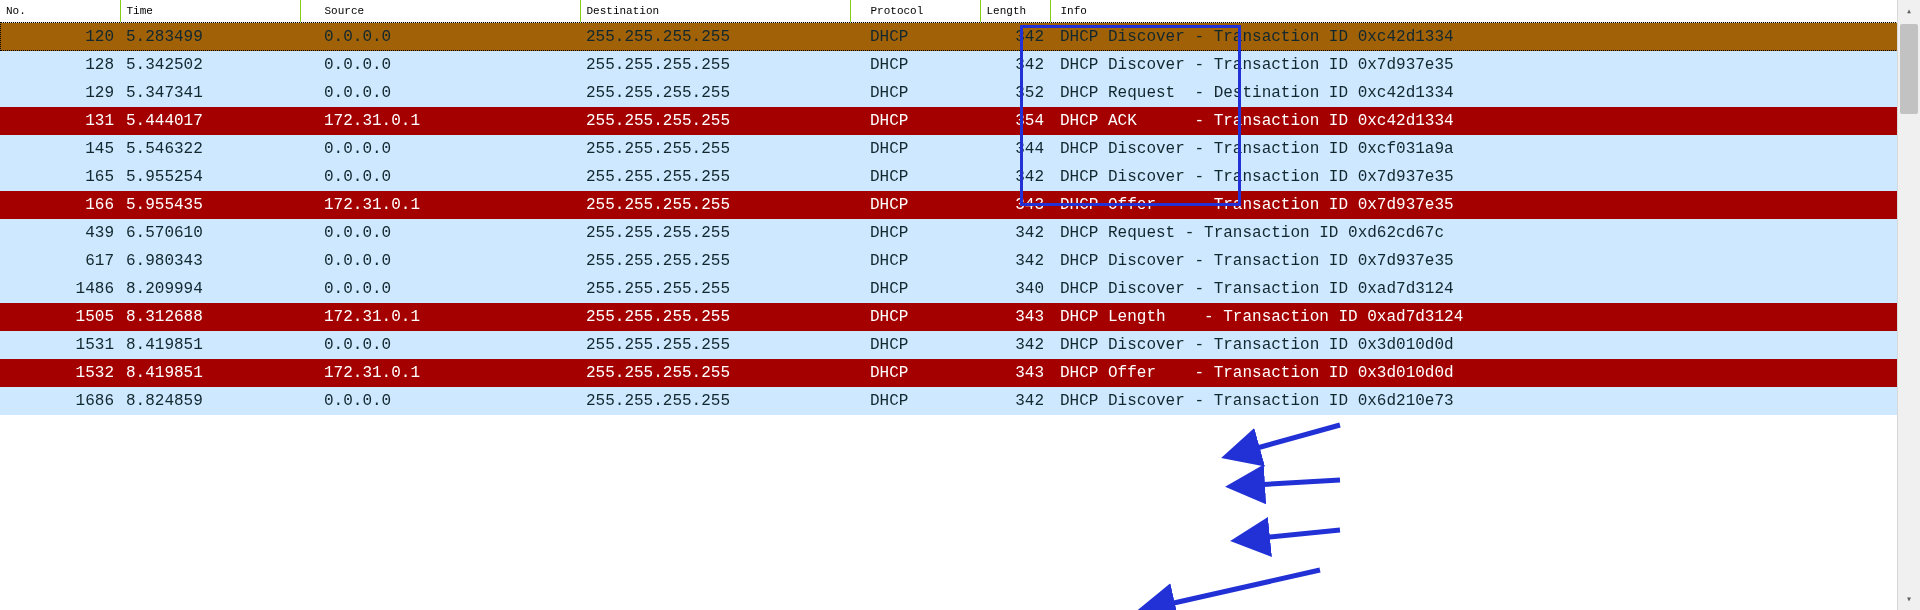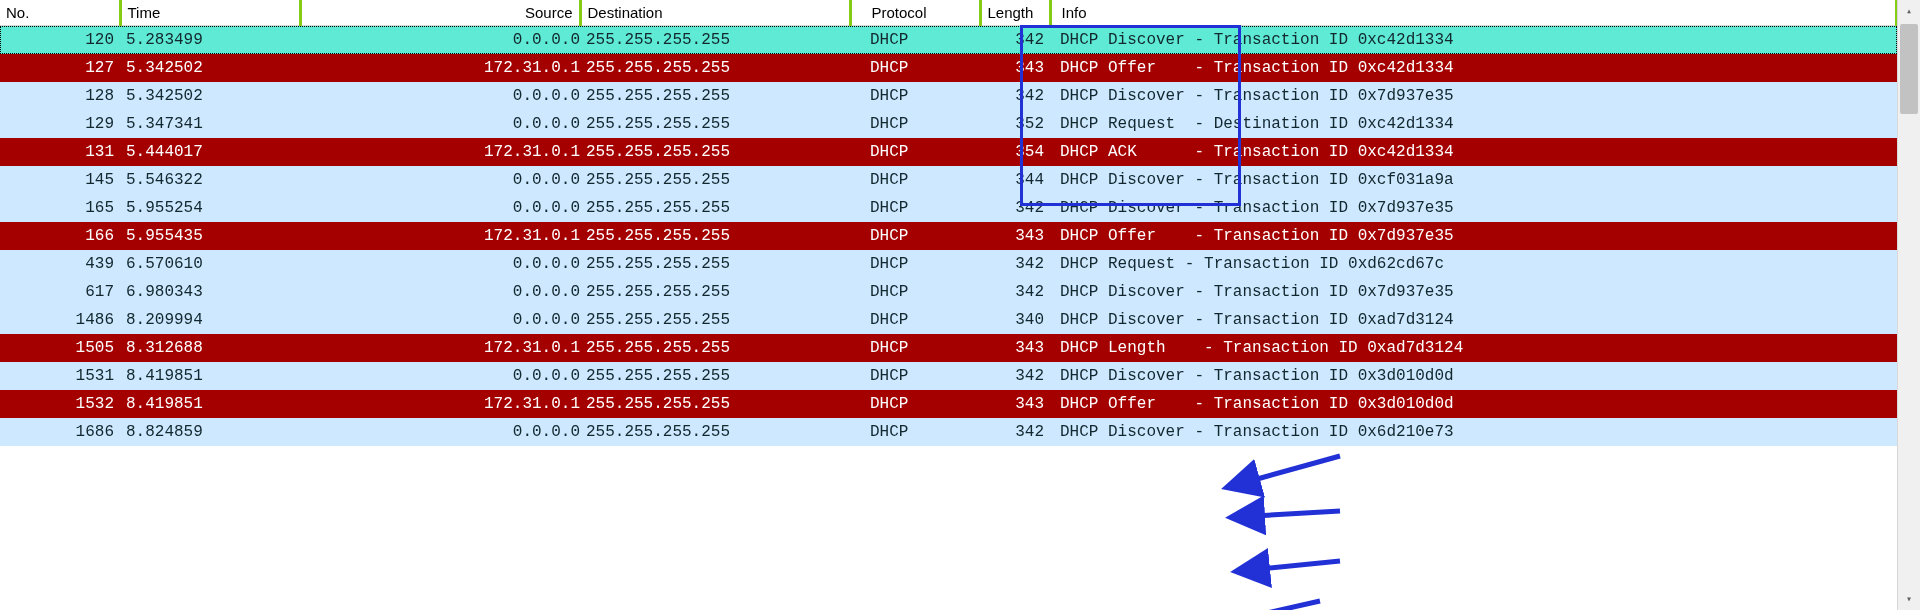--- a/index.html
+++ b/index.html
@@ -17,25 +17,25 @@
     width: 1898px;
     border-collapse: collapse;
     table-layout: fixed;
   }
   thead {
     background: #ffffff;
   }
   th {
     text-align: left;
     font-weight: normal;
-    font-family: Liberation Sans, sans-serif;
-    font-size: 15px;
+    font-family: Liberation Mono, monospace;
+    font-size: 11px;
     color: #000;
     padding: 4px 6px;
-    border-right: 3px solid #84cc16;
+    border-right: 1px solid #84cc16;
     border-bottom: 1px solid #d8d8d8;
     white-space: nowrap;
     overflow: hidden;
     height: 22px;
     box-sizing: border-box;
   }
   td {
     padding: 0;
     white-space: pre;
     overflow: hidden;
@@ -44,29 +44,29 @@
   }
   tr.blue {
     background: #cde8ff;
     color: #12272e;
   }
   tr.red {
     background: #a40000;
     color: #ffffff;
   }
   tr.selected td {
-    background: #5eead4;
+    background: #a16207;
   }
   tr.selected {
     outline: 1px dotted #000;
     outline-offset: -1px;
   }
   .col-no    { width: 120px; text-align: right; padding-right: 6px;}
   .col-time  { width: 180px; padding-left: 6px;}
-  .col-src   { width: 280px; padding-left: 24px; text-align: right;}
+  .col-src   { width: 280px; padding-left: 24px;}
   .col-dst   { width: 270px; padding-left: 6px;}
   .col-proto { width: 130px; padding-left: 20px;}
   .col-len   { width: 70px; text-align: right; padding-right: 6px;}
   .col-info  { width: auto; padding-left: 10px;}
   th.col-no  { text-align: left; }
   th.col-len { text-align: left; }
 
   .scrollbar {
     position: absolute;
     top: 0;
@@ -138,29 +138,20 @@
   <tbody id="packet-body">
       <tr class="blue selected">
         <td class="col-no">120</td>
         <td class="col-time">5.283499</td>
         <td class="col-src">0.0.0.0</td>
         <td class="col-dst">255.255.255.255</td>
         <td class="col-proto">DHCP</td>
         <td class="col-len">342</td>
         <td class="col-info">DHCP Discover - Transaction ID 0xc42d1334</td>
       </tr>
-      <tr class="red">
-        <td class="col-no">127</td>
-        <td class="col-time">5.342502</td>
-        <td class="col-src">172.31.0.1</td>
-        <td class="col-dst">255.255.255.255</td>
-        <td class="col-proto">DHCP</td>
-        <td class="col-len">343</td>
-        <td class="col-info">DHCP Offer    - Transaction ID 0xc42d1334</td>
-      </tr>
       <tr class="blue">
         <td class="col-no">128</td>
         <td class="col-time">5.342502</td>
         <td class="col-src">0.0.0.0</td>
         <td class="col-dst">255.255.255.255</td>
         <td class="col-proto">DHCP</td>
         <td class="col-len">342</td>
         <td class="col-info">DHCP Discover - Transaction ID 0x7d937e35</td>
       </tr>
       <tr class="blue">

